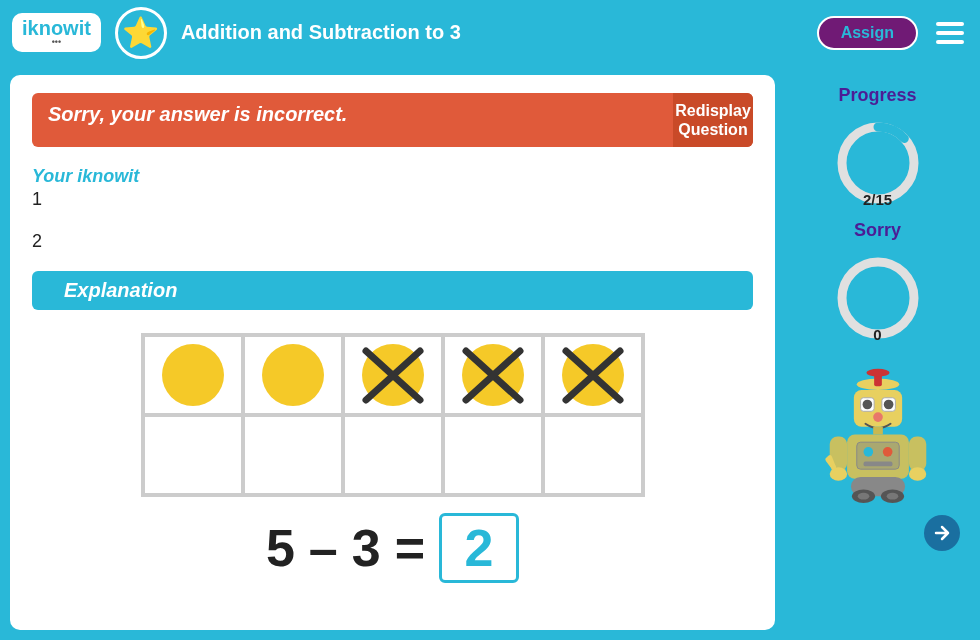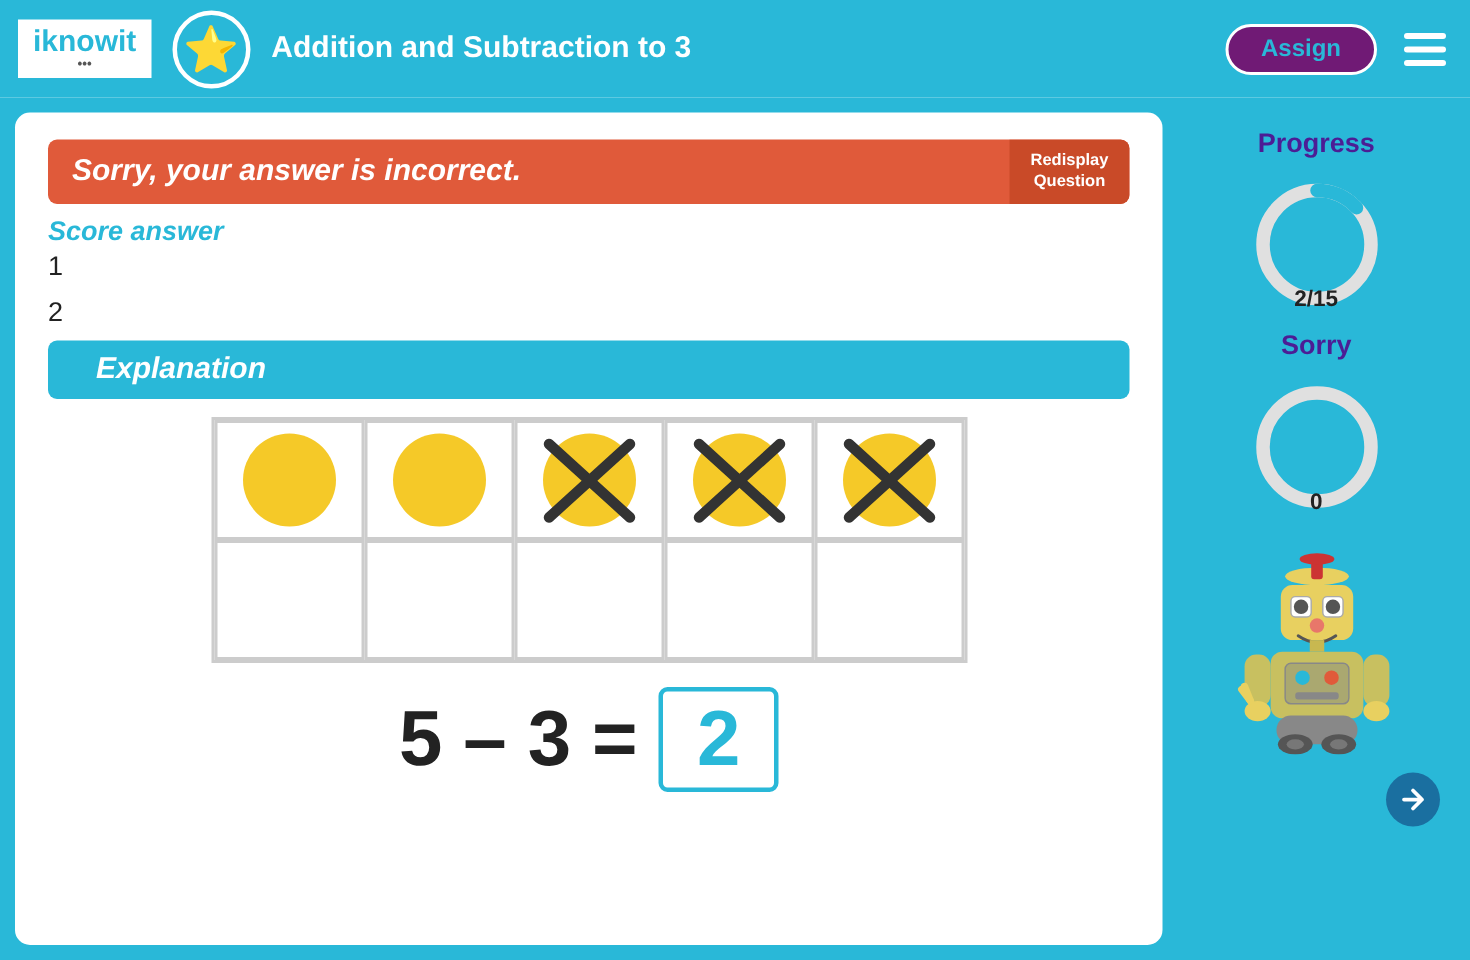--- a/index.html
+++ b/index.html
@@ -15,21 +15,21 @@
     .header {
       background: #29b8d8;
       height: 65px;
       display: flex;
       align-items: center;
       padding: 0 12px;
       gap: 14px;
     }
     .logo-box {
       background: #fff;
-      border-radius: 0;
+      border-radius: 10px;
       padding: 5px 10px;
       font-size: 18px;
       font-weight: bold;
       color: #29b8d8;
       line-height: 1;
       display: flex;
       flex-direction: column;
       align-items: center;
     }
     .logo-box .logo-text { font-size: 20px; font-weight: 900; }
@@ -88,21 +88,21 @@
     }
 
     
     .content-area {
       flex: 1;
       background: #fff;
       border-radius: 10px;
       padding: 18px 22px;
       display: flex;
       flex-direction: column;
-      gap: 8px;
+      gap: 19px;
     }
 
     
     .incorrect-banner {
       background: #e05a3a;
       border-radius: 6px;
       display: flex;
       align-items: stretch;
       overflow: hidden;
     }
@@ -110,21 +110,21 @@
       flex: 1;
       padding: 10px 16px;
       color: #fff;
       font-style: italic;
       font-weight: bold;
       font-size: 20px;
     }
     .redisplay-btn {
       background: #c94a28;
       color: #fff;
-      font-size: 11px;
+      font-size: 16px;
       font-weight: bold;
       text-align: center;
       padding: 8px 12px;
       cursor: pointer;
       width: 80px;
       display: flex;
       align-items: center;
       justify-content: center;
       line-height: 1.2;
       border: none;
@@ -305,21 +305,21 @@
 <div class="main-container">
 
   <div class="content-area">
 
     <div class="incorrect-banner">
       <div class="incorrect-text">Sorry, your answer is incorrect.</div>
       <button class="redisplay-btn">Redisplay Question</button>
     </div>
 
     <div>
-      <div class="answer-label">Score answer</div>
+      <div class="answer-label">Your iknowit</div>
       <div class="answer-value">1</div>
     </div>
 
     <div>
       <div class="answer-value">2</div>
     </div>
 
     <div class="explanation-header">Explanation</div>
 
     <div class="visual-area">

